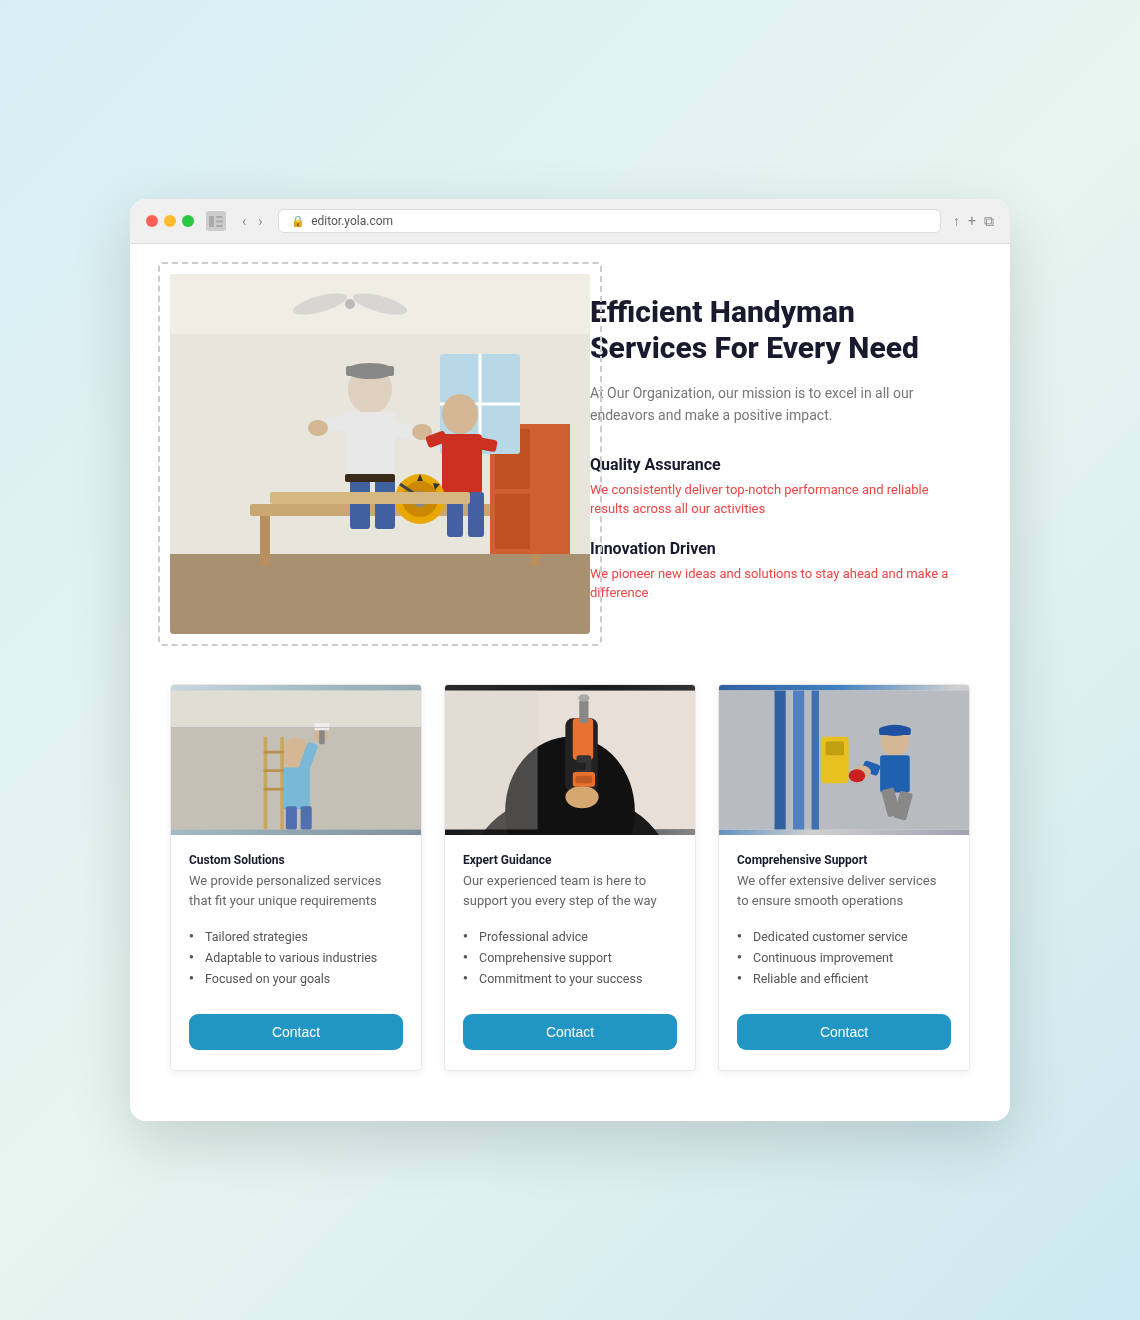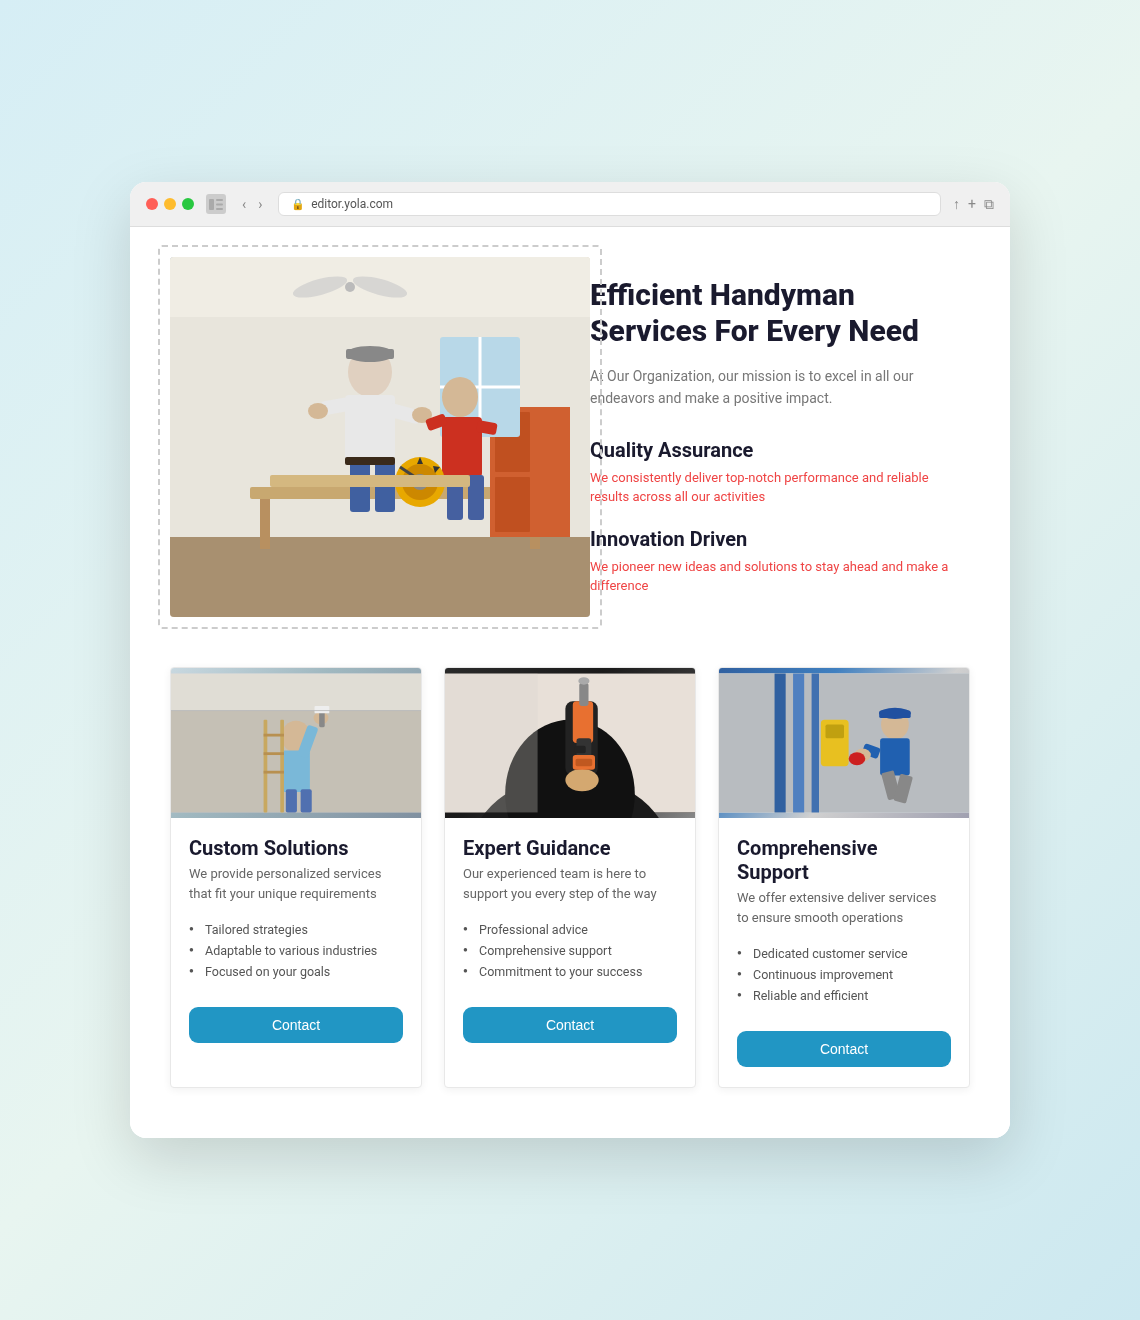--- a/index.html
+++ b/index.html
@@ -149,21 +149,21 @@
       color: #777;
       line-height: 1.6;
       margin-bottom: 28px;
     }
 
     .feature-item {
       margin-bottom: 20px;
     }
 
     .feature-title {
-      font-size: 20px;
+      font-size: 16px;
       font-weight: 700;
       color: #1a1a2e;
       margin-bottom: 6px;
     }
 
     .feature-desc {
       font-size: 13px;
       color: #ef4444;
       line-height: 1.5;
     }
@@ -206,21 +206,21 @@
     .card-img-3 {
       background: linear-gradient(135deg, #3060a0 0%, #4080c0 30%, #d0d0d0 60%, #a0a0b0 100%);
       position: relative;
     }
 
     .card-body {
       padding: 18px 18px 20px;
     }
 
     .card-title {
-      font-size: 20px;
+      font-size: 12px;
       font-weight: 700;
       color: #1a1a2e;
       margin-bottom: 4px;
     }
 
     .card-desc {
       font-size: 13px;
       color: #666;
       line-height: 1.5;
       margin-bottom: 16px;

